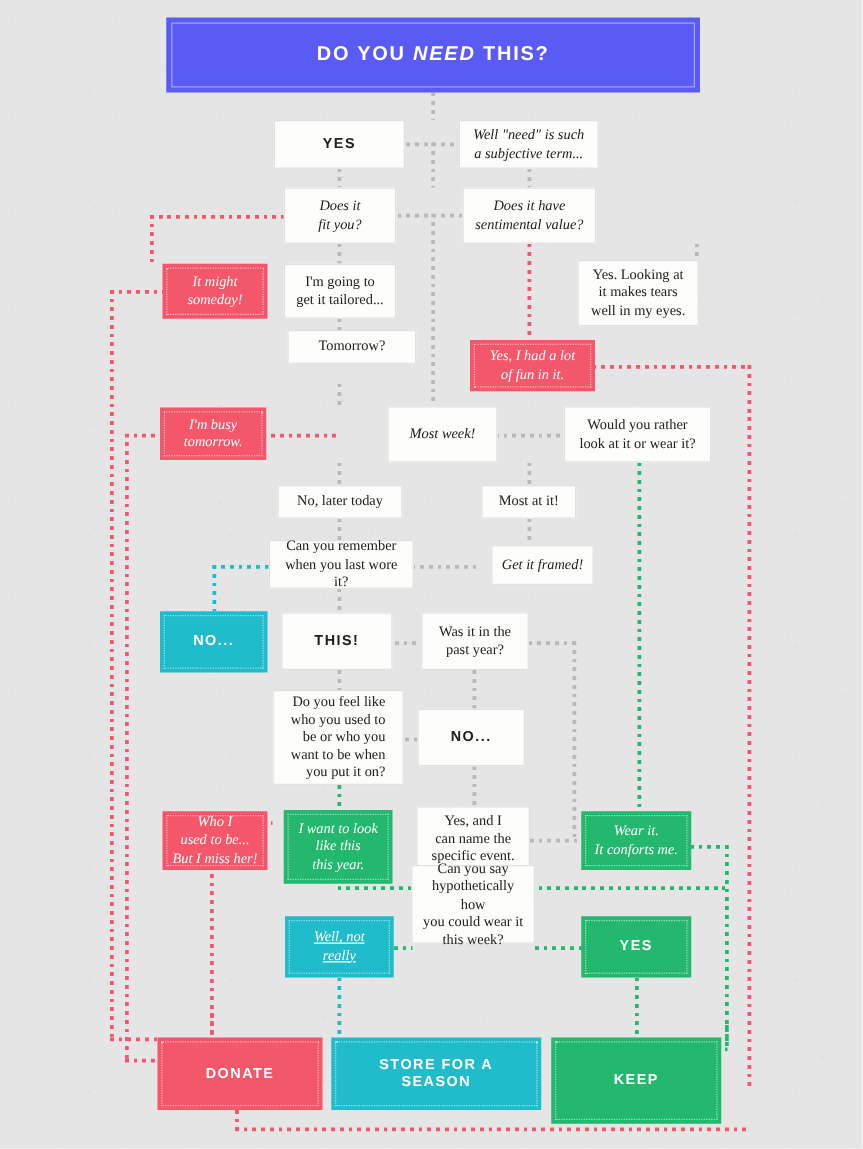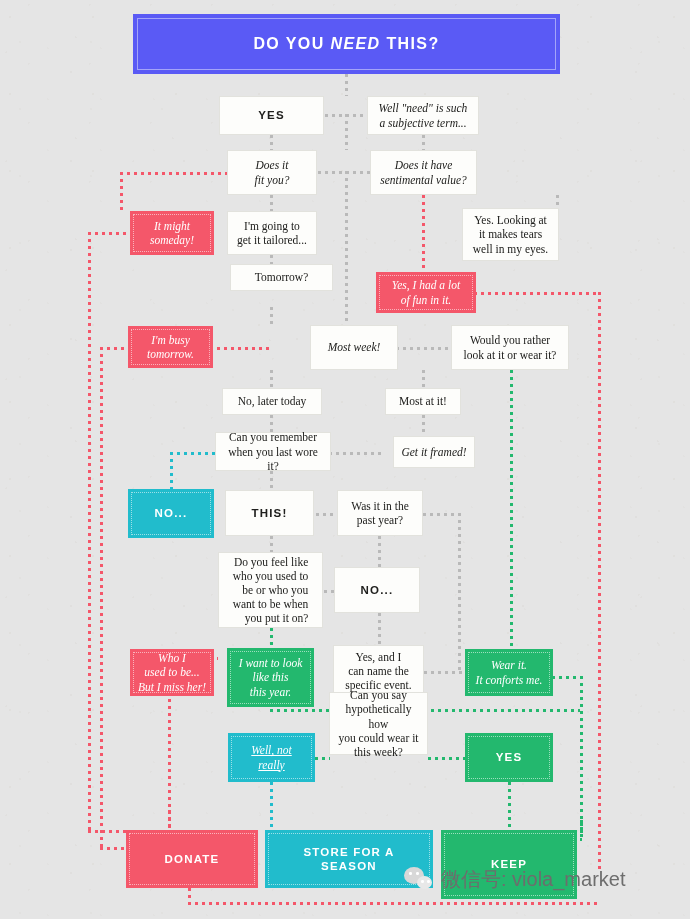--- a/index.html
+++ b/index.html
@@ -301,25 +301,14 @@
         <span class="txt sans-caps">DONATE</span>
       </div>
       <div class="node fill teal" style="left: 265px; top: 830px; width: 168px; height: 58px;">
         <span class="txt sans-caps">STORE FOR A<br>SEASON</span>
       </div>
       <div class="node fill green" style="left: 441px; top: 830px; width: 136px; height: 69px;">
         <span class="txt sans-caps">KEEP</span>
       </div>
     </div>
 
-  <div id="watermark">
-    <span class="wechat">
-      <span class="b1"></span>
-      <span class="b2"></span>
-      <span class="d" style="left:5px;top:5px;"></span>
-      <span class="d" style="left:12px;top:5px;"></span>
-      <span class="d" style="left:17px;top:13px;"></span>
-      <span class="d" style="left:23px;top:13px;"></span>
-    </span>
-    <span class="wtext">微信号: viola_market</span>
-  </div>
 
 </div>
 
 </body></html>

